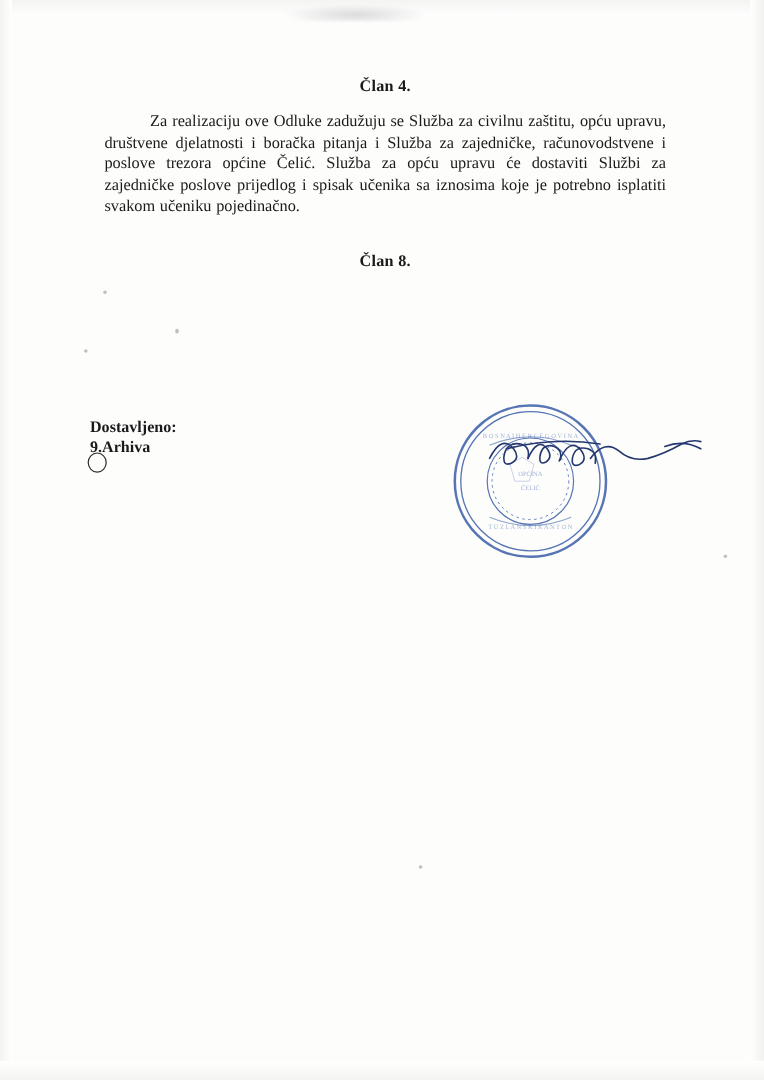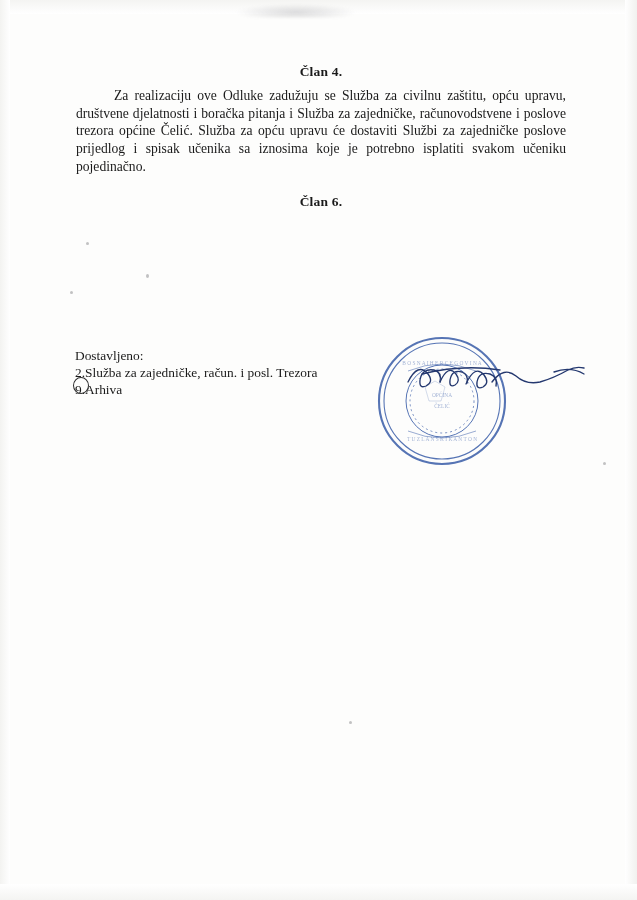--- a/index.html
+++ b/index.html
@@ -77,36 +77,36 @@
     font-weight: bold;
     font-size: 13.5px;
     margin: 0 0 7px 0;
     letter-spacing: 0.2px;
   }
 
   .para {
     text-align: justify;
     font-size: 13.6px;
     line-height: 1.30;
-    margin: 1px;
+    margin: 12px;
     text-indent: 38px;
     word-spacing: 0.5px;
   }
 
   .gap-after-para { height: 18px; }
 
   
   .deliver-block {
     position: absolute;
     left: 75px;
     top: 347px;
     font-size: 13.4px;
     line-height: 1.28;
   }
-  .deliver-block div { white-space: nowrap; }
+  .deliver-block div { white-space: nowrap; font-weight: bold; }
   .circled-two {
     position: absolute;
     left: -2px;
     top: 30px;
     width: 14px;
     height: 15px;
     border: 1px solid #2b2b2b;
     border-radius: 50%;
     pointer-events: none;
   }
@@ -161,27 +161,26 @@
   <div class="speck" style="left:349px; top:721px; width:3px; height:3px;"></div>
   <div class="speck" style="left:603px; top:462px; width:3px; height:3px;"></div>
 
   <div class="content">
 
     <h2 class="section-heading">Član 4.</h2>
     <p class="para">Za realizaciju ove Odluke zadužuju se Služba za civilnu zaštitu, opću upravu, društvene djelatnosti i boračka pitanja i Služba za zajedničke, računovodstvene i poslove trezora općine Čelić. Služba za opću upravu će dostaviti Službi za zajedničke poslove prijedlog i spisak učenika sa iznosima koje je potrebno isplatiti svakom učeniku pojedinačno.</p>
 
     <div class="gap-after-para"></div>
 
-    <h2 class="section-heading">Član 6.</h2>
+    <h2 class="section-heading">Član 8.</h2>
 
   </div>
 
   <div class="deliver-block">
     <div>Dostavljeno:</div>
-    <div>2.Služba za zajedničke, račun. i posl. Trezora</div>
     <div>9.Arhiva</div>
     <div class="circled-two"></div>
   </div>
 
   <div class="stamp">
     <svg width="158" height="132" viewBox="0 0 158 132">
       <g transform="translate(79,66)" fill="none" stroke="#3257a5" opacity="0.82">
         <circle r="63" stroke-width="2.1"></circle>
         <circle r="58" stroke-width="1.1"></circle>
         <circle r="36" stroke-width="1.0"></circle>

